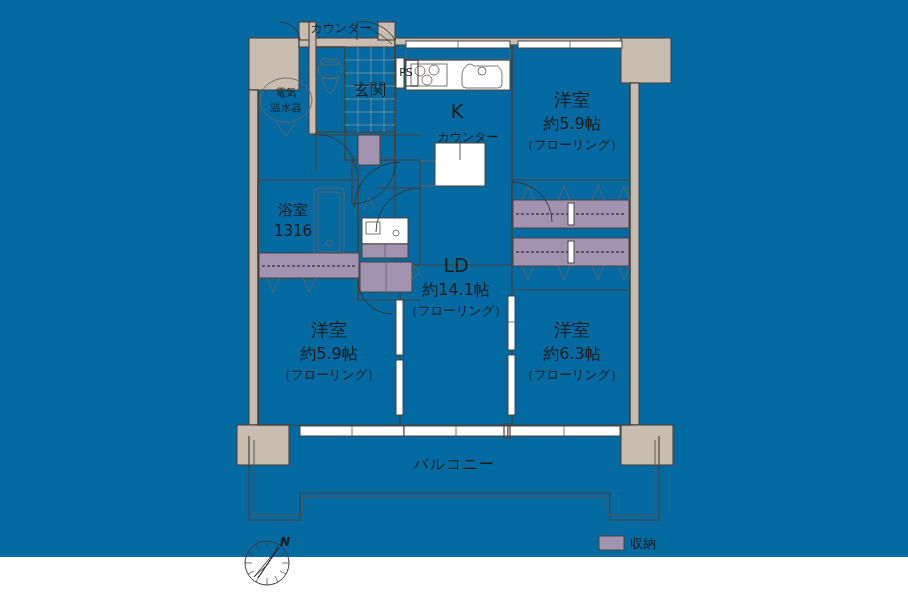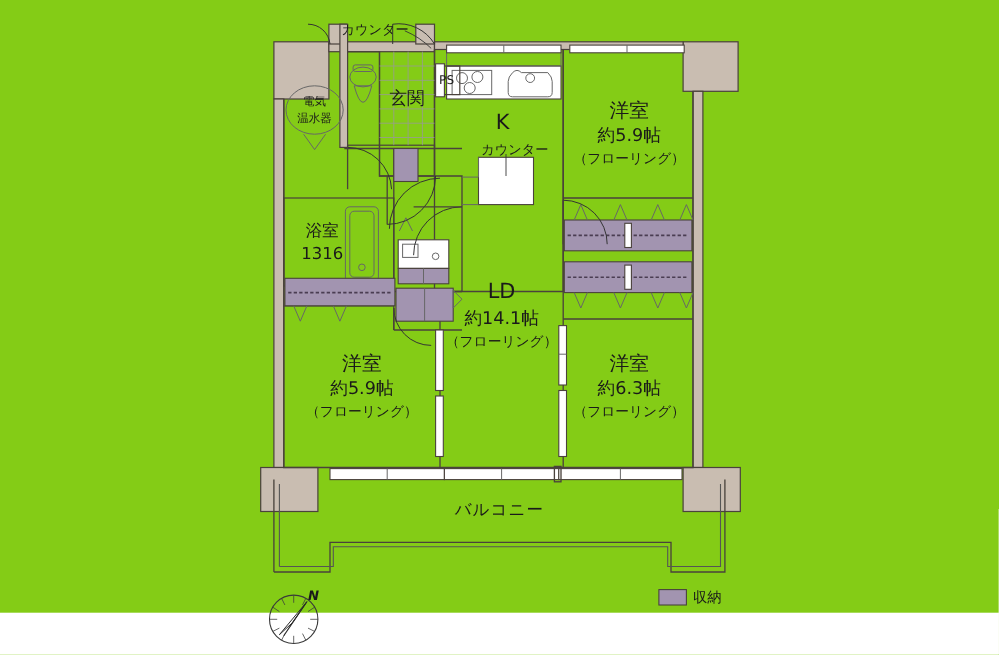--- a/index.html
+++ b/index.html
@@ -10,21 +10,21 @@
   body {
     width: 908px;
     height: 595px;
     font-family: "DejaVu Sans", "Liberation Sans", sans-serif;
     overflow: hidden;
   }
   #plan-root {
     position: relative;
     width: 908px;
     height: 557px;
-    background: #84cc16;
+    background: #0369a1;
   }
   svg#floorplan {
     position: absolute;
     left: 0;
     top: 0;
     display: block;
   }
   .lbl {
     font-family: "DejaVu Sans", "Liberation Sans", sans-serif;
     fill: #1a1a1a;

